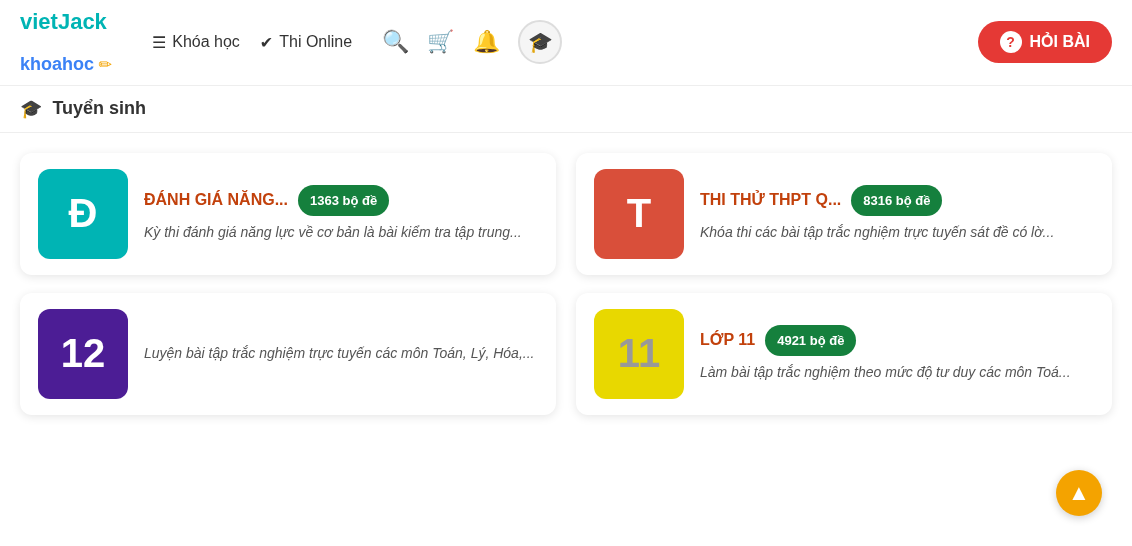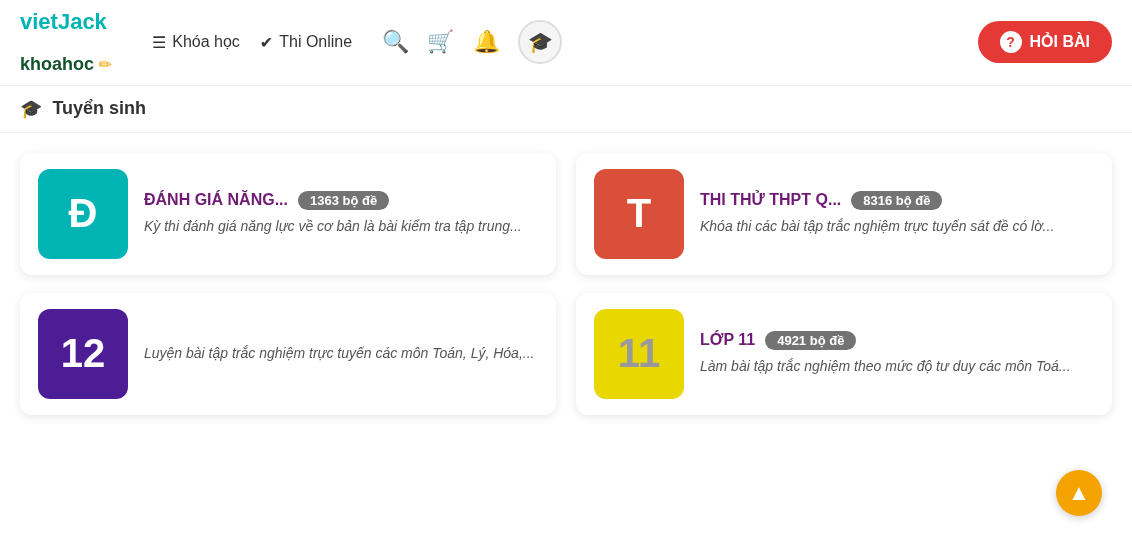--- a/index.html
+++ b/index.html
@@ -20,21 +20,21 @@
       margin-right: 10px;
     }
     .logo-vietjack {
       font-size: 22px;
       font-weight: bold;
       color: #00b4b4;
     }
     .logo-khoahoc {
       font-size: 18px;
       font-weight: bold;
-      color: #14532d;
+      color: #3b82f6;
     }
     .logo-pencil {
       color: #f4a300;
       font-size: 16px;
     }
     .nav-khoahoc {
       display: flex;
       align-items: center;
       gap: 6px;
       font-size: 16px;
@@ -160,27 +160,27 @@
       gap: 6px;
     }
     .card-title-row {
       display: flex;
       align-items: center;
       gap: 10px;
     }
     .card-title {
       font-size: 16px;
       font-weight: bold;
-      color: #701a75;
+      color: #c2410c;
     }
     .card-badge {
-      background: #737373;
+      background: #15803d;
       color: #fff;
       border-radius: 20px;
-      padding: 2px 12px;
+      padding: 8px 12px;
       font-size: 13px;
       font-weight: bold;
       white-space: nowrap;
     }
     .card-desc {
       font-size: 14px;
       color: #555;
       line-height: 1.5;
       font-style: italic;
     }

